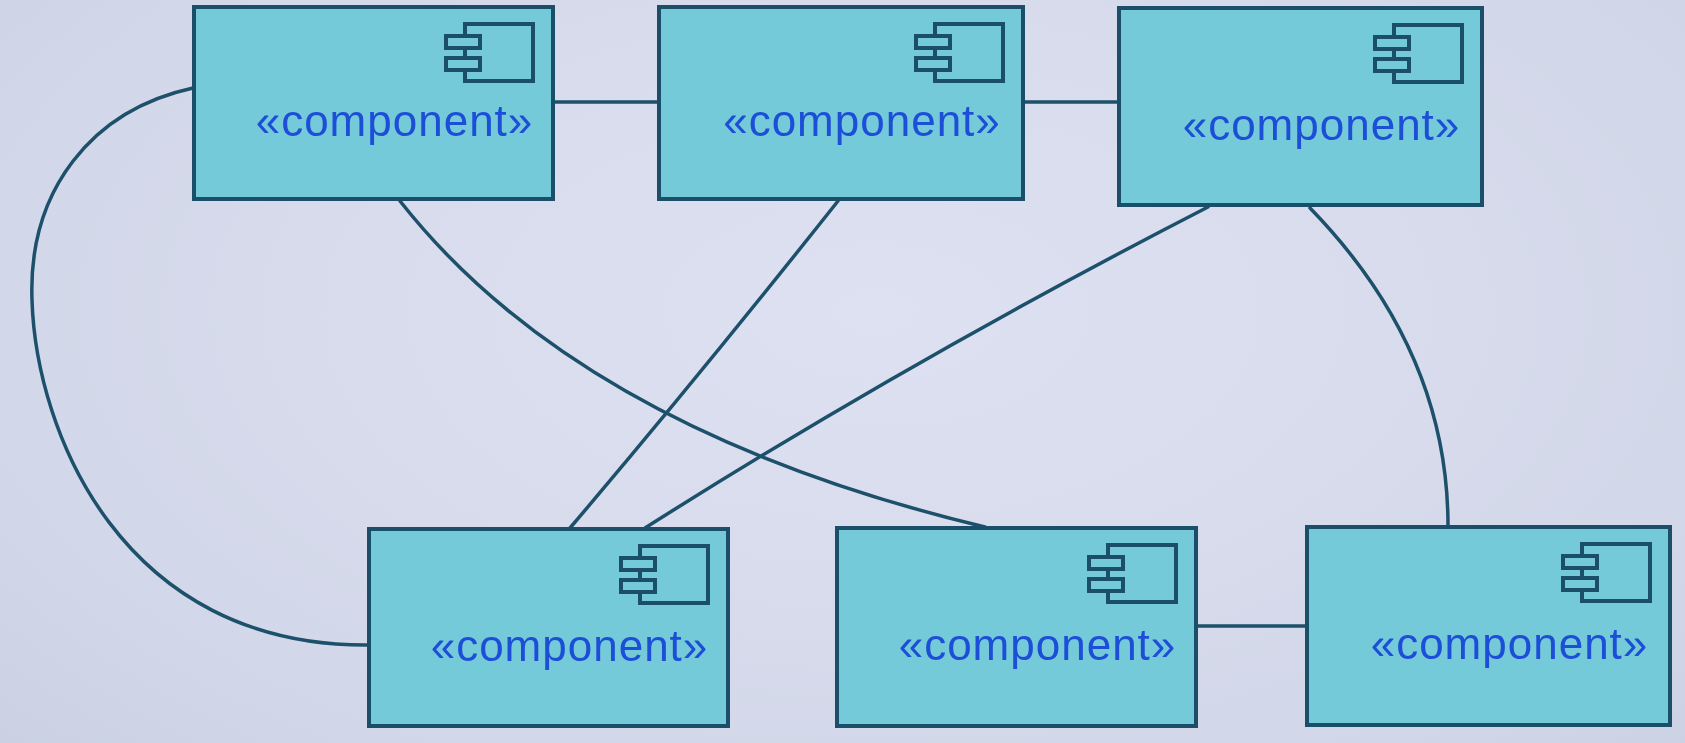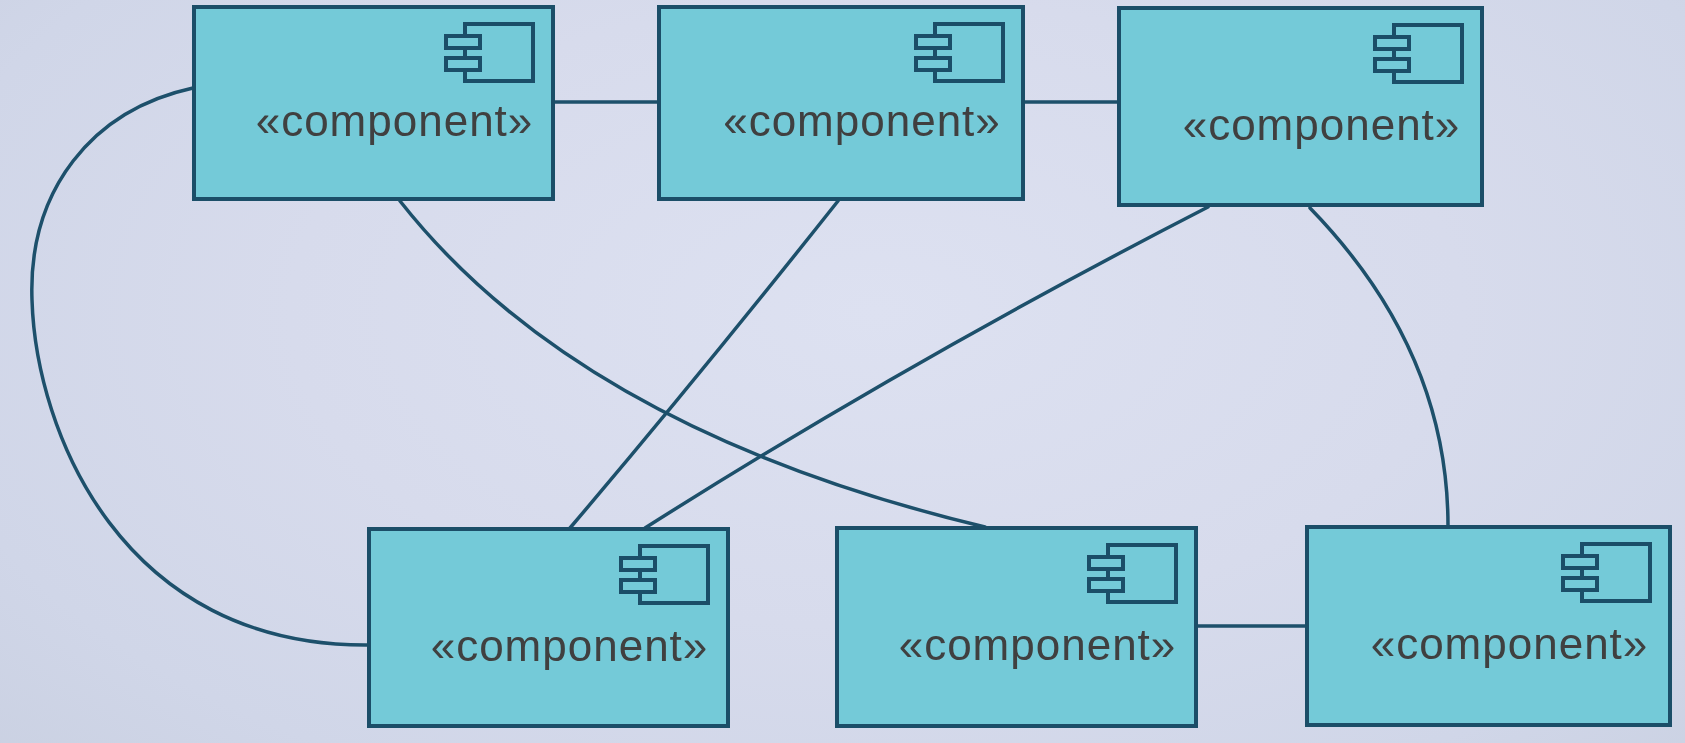--- a/index.html
+++ b/index.html
@@ -31,21 +31,21 @@
     position: absolute;
     box-sizing: border-box;
     background: #74cad8;
     border: 4px solid #1b4e68;
     display: flex;
     align-items: center;
     justify-content: center;
     padding-top: 36px;
   }
   .uml-node .stereotype {
-    color: #404040;
+    color: #1d4ed8;
     font-size: 44px;
     letter-spacing: 1px;
     line-height: 1;
     white-space: nowrap;
     user-select: none;
     margin-left: 42px;
   }
   .component-icon {
     position: absolute;
     top: 13px;

